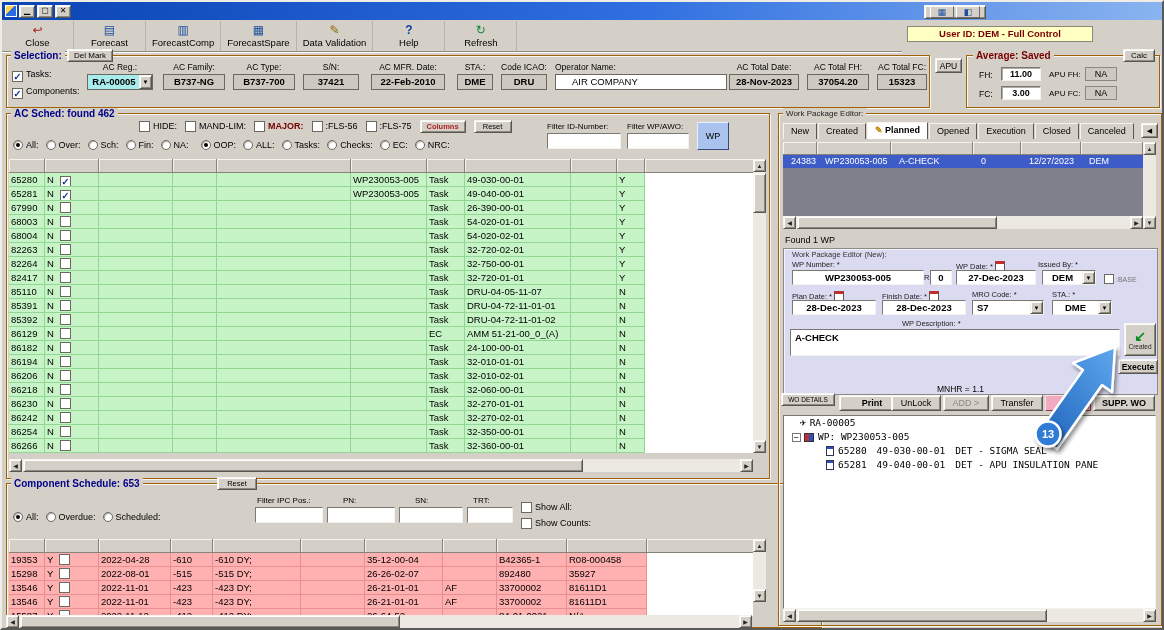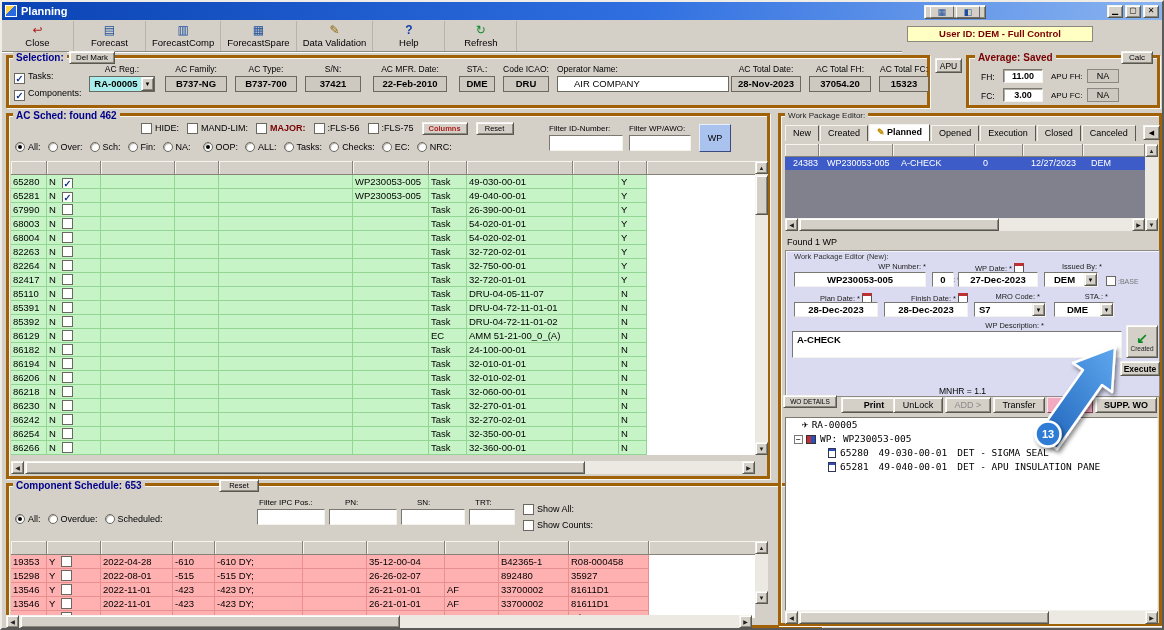--- a/index.html
+++ b/index.html
@@ -2,21 +2,21 @@
 <html><head>
 <meta charset="utf-8">
 <style>
 *{margin:0;padding:0;box-sizing:border-box}
 html,body{background:#9aa0a8}
 #win{position:relative;width:1164px;height:630px;background:#d4d0c8;font-family:"Liberation Sans",sans-serif;font-size:10px;color:#000;border:2px solid;border-color:#f0ede6 #5a5a5a #5a5a5a #f0ede6;overflow:hidden}
 .abs{position:absolute}
 .raised{background:#d4d0c8;border:1px solid;border-color:#f6f4ef #58584f #58584f #f6f4ef;box-shadow:inset 1px 1px 0 #fff,inset -1px -1px 0 #8a887f}
 button{font-family:inherit;cursor:default}
 .sunken{background:#fff;border:1px solid;border-color:#7a7870 #f4f2ec #f4f2ec #7a7870;box-shadow:inset 1px 1px 0 #b0aca4}
-.group{position:absolute;border:3px solid #a16207;box-shadow:1px 1px 0 #f8f6f0,inset 1px 1px 0 #f8f6f0}
+.group{position:absolute;border:1px solid #a16207;box-shadow:1px 1px 0 #f8f6f0,inset 1px 1px 0 #f8f6f0}
 .glabel{position:absolute;top:-6px;background:#d4d0c8;padding:0 3px;font-weight:bold;color:#00008a;font-size:10px;line-height:11px;white-space:nowrap}
 .titlebar{position:absolute;left:0;top:0;right:0;height:18px;background:linear-gradient(90deg,#0a43b4,#2f6fe0 55%,#8ab4f0);display:flex;align-items:center;padding:0 3px;color:#fff}
 .appicon{width:12px;height:12px;background:linear-gradient(135deg,#ffd24a 0 45%,#2a6ae0 45% 100%);border:1px solid #fff;flex:none}
 .tb-caption{font-weight:bold;font-size:11px;margin-left:4px;flex:1;white-space:nowrap}
 .cap-btn{width:16px;height:13px;margin-left:2px;font-size:8px;line-height:10px;text-align:center;color:#000;flex:none}
 .toolbar{position:absolute;left:0;top:19px;width:900px;height:31px;display:flex;align-items:stretch;border-bottom:1px solid #8a887f;box-shadow:0 1px 0 #fff}
 .tbtn{display:flex;flex-direction:column;align-items:center;justify-content:center;min-width:72px;background:transparent;border:none;border-right:1px solid #b8b4ac;font-size:9.5px;padding:1px 6px 2px}
 .ticon{font-size:12px;line-height:13px}
 .toolbar .tbtn:nth-child(1) .ticon{color:#b02020}
 .toolbar .tbtn:nth-child(2) .ticon,.toolbar .tbtn:nth-child(3) .ticon,.toolbar .tbtn:nth-child(4) .ticon{color:#1d4f9c}
@@ -58,42 +58,41 @@
 
 .sb{position:absolute;background:#ece9e2}
 .sb .sa{position:absolute;width:13px;height:13px;font-size:6px;line-height:12px;text-align:center;color:#222}
 .sb .thumb{position:absolute}
 .sa.l{left:0;top:0}.sa.r{right:0;top:0}.sa.u{left:0;top:0}.sa.d{left:0;bottom:0}
 
 .tab{display:inline-block;height:16px;line-height:15px;padding:0 7px;font-size:9px;background:#d4d0c8;border:1px solid;border-color:#f6f4ef #58584f #b8b4ac #f6f4ef;border-bottom:none;margin-right:1px;vertical-align:bottom}
 .tab.active{background:#fefefe;height:17px;font-weight:bold}
 .tab.active::before{content:"✎ ";color:#c08a00;font-size:9px}
 .editorpanel{position:absolute;background:#dadaf0;border:1px solid #8c8a82;box-shadow:inset 1px 1px 0 #f4f4fc}
-.eplabel{position:absolute;font-size:7.5px;color:#222;white-space:nowrap;line-height:8px;text-align:right}
+.eplabel{position:absolute;font-size:7.5px;color:#222;white-space:nowrap;line-height:8px;text-align:left}
 .epfield{position:absolute;height:15px;background:#fff;border:1px solid;border-color:#7a7870 #f4f2ec #f4f2ec #7a7870;font-weight:bold;font-size:9.5px;text-align:center;line-height:13px;overflow:hidden;white-space:nowrap}
 .cal{display:inline-block;width:10px;height:10px;background:#fff;border:1px solid #555;border-top:3px solid #c03030;vertical-align:-2px;margin-left:2px}
 .treebox{position:absolute;background:#fff;border:1px solid;border-color:#7a7870 #f4f2ec #f4f2ec #7a7870;font-family:"DejaVu Sans Mono",monospace;font-size:9.5px;overflow:hidden}
 .tline{height:14px;line-height:14px;white-space:nowrap;display:flex;align-items:center}
 .expbox{display:inline-block;width:9px;height:9px;border:1px solid #777;background:#fff;font-size:8px;line-height:7px;text-align:center;margin-right:3px;flex:none}
 .plane-icon::before{content:"✈";font-size:11px;margin-right:3px}
 .wpbook-icon{display:inline-block;width:10px;height:9px;background:linear-gradient(90deg,#c03030 0 50%,#2a50c0 50% 100%);border:1px solid #333;margin-right:4px;flex:none}
 .task-icon{display:inline-block;width:8px;height:10px;background:#fff;border:1px solid #335;box-shadow:inset 0 2px 0 #2a50c0;margin:0 4px 0 0;flex:none}
 .mono-sp{margin-right:10px}
 .darkarea{position:absolute;background:#81818e}
 .exec-icon{font-size:14px;color:#0a8a20;font-weight:bold;line-height:13px}
 .exec-cap{font-size:6.5px;line-height:7px;color:#222}
 </style>
 </head>
 <body>
 
 <div id="win">
 
   <div class="titlebar">
     <span class="appicon"></span>
-    <span class="tb-caption">Planning</span>
     <span class="cap-btn raised">▁</span>
     <span class="cap-btn raised">▢</span>
     <span class="cap-btn raised">✕</span>
   </div>
   <div class="minitb raised">
     <span class="mi">▦</span>
     <span class="mi">◧</span>
   </div>
 
   <div class="toolbar">

